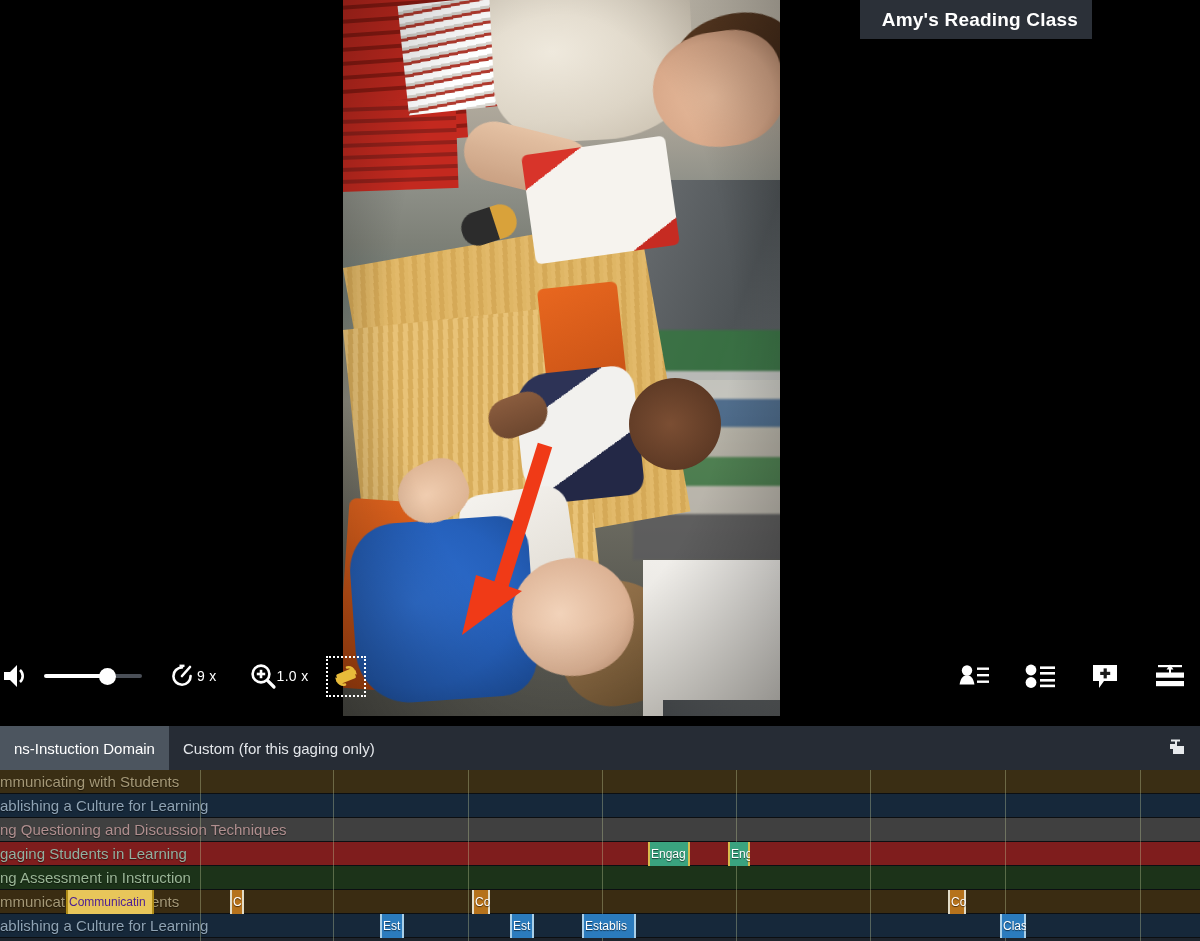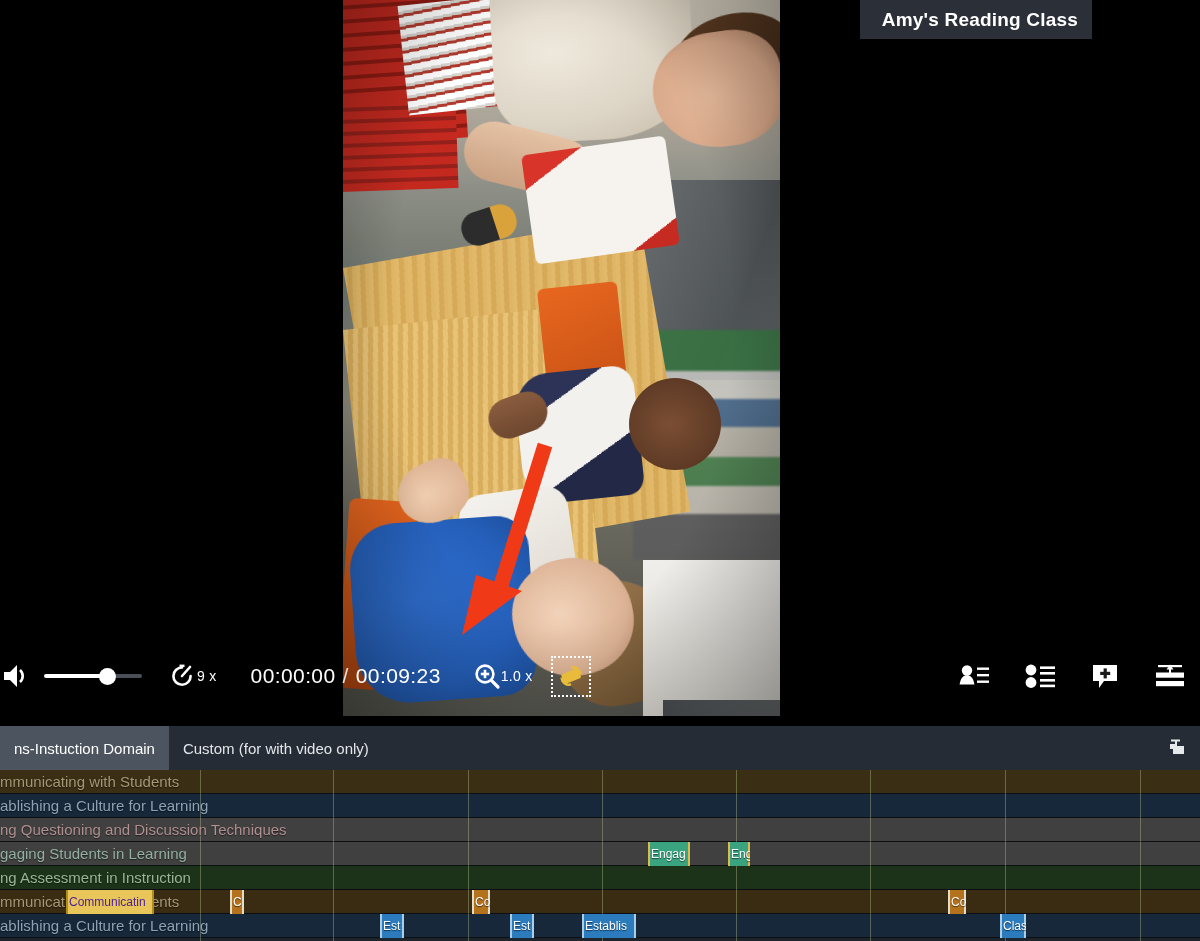--- a/index.html
+++ b/index.html
@@ -295,23 +295,20 @@
         <span class="icon-btn">
           <svg width="28" height="28" viewBox="0 0 28 28">
             <path d="M14 5.5 A8.6 8.6 0 1 0 22.6 14" stroke="#ffffff" stroke-width="2.6" fill="none" stroke-linecap="round"></path>
             <line x1="14" y1="14" x2="22" y2="5" stroke="#ffffff" stroke-width="2.6" stroke-linecap="round"></line>
             <rect x="11.5" y="2.6" width="5" height="2.4" fill="#ffffff"></rect>
           </svg>
         </span>
         <span class="speed-label">9 x</span>
       </div>
 
-      <div class="time-text">
-        <span>00:00:00</span><span class="time-sep">/</span><span>00:09:23</span>
-      </div>
 
       <div class="zoom-wrap">
         <span class="icon-btn">
           <svg width="28" height="28" viewBox="0 0 28 28">
             <circle cx="12" cy="12" r="8.4" stroke="#ffffff" stroke-width="2.6" fill="none"></circle>
             <rect x="7.8" y="10.7" width="8.4" height="2.6" fill="#ffffff"></rect>
             <rect x="10.7" y="7.8" width="2.6" height="8.4" fill="#ffffff"></rect>
             <line x1="18.4" y1="18.4" x2="25" y2="25" stroke="#ffffff" stroke-width="3.2" stroke-linecap="round"></line>
           </svg>
         </span>
@@ -374,21 +371,21 @@
     </div>
   </div>
 
   <div class="bottom">
 
     <div class="tabbar">
       <div class="tab active">
         <span>ns-Instuction Domain</span>
       </div>
       <div class="tab">
-        <span>Custom (for with video only)</span>
+        <span>Custom (for this gaging only)</span>
       </div>
       <div class="tab-spacer"></div>
       <div class="tab-icon-btn">
         <svg width="22" height="22" viewBox="0 0 22 22">
           <rect x="5" y="2.5" width="9" height="2" fill="#e6e9ec"></rect>
           <rect x="9" y="4" width="2" height="4" fill="#e6e9ec"></rect>
           <rect x="4" y="7" width="7" height="5" fill="#e6e9ec"></rect>
           <rect x="7" y="9" width="11" height="8" fill="#e6e9ec"></rect>
         </svg>
       </div>
@@ -407,21 +404,21 @@
         </div>
     <div class="track" style="background: rgb(58, 46, 20);">
           <div class="track-label" style="color: rgb(164, 152, 119);">mmunicating with Students</div>
         </div>
         <div class="track" style="background: rgb(22, 40, 58);">
           <div class="track-label" style="color: rgb(143, 163, 180);">ablishing a Culture for Learning</div>
         </div>
         <div class="track" style="background: #404040;">
           <div class="track-label" style="color: rgb(176, 143, 143);">ng Questioning and Discussion Techniques</div>
         </div>
-        <div class="track" style="background: #404040;">
+        <div class="track" style="background: #7f1d1d;">
           <div class="track-label" style="color: rgb(147, 176, 160);">gaging Students in Learning</div>
           <div class="clip" style="left: 648px; width: 42px; background: rgb(58, 163, 127); box-shadow: rgb(217, 188, 78) 2px 0px 0px inset, rgb(217, 188, 78) -2px 0px 0px inset;">Engag</div>
           <div class="clip" style="left: 728px; width: 22px; background: rgb(58, 163, 127); box-shadow: rgb(217, 188, 78) 2px 0px 0px inset, rgb(217, 188, 78) -2px 0px 0px inset;">Eng</div>
         </div>
         <div class="track" style="background: rgb(28, 51, 25);">
           <div class="track-label" style="color: rgb(154, 181, 150);">ng Assessment in Instruction</div>
         </div>
         <div class="track" style="background: rgb(58, 44, 18);">
           <div class="track-label" style="color: rgb(164, 152, 119);">mmunicating with Students</div>
           <div class="clip selected" style="left: 66px; width: 88px; background: rgb(232, 198, 90); box-shadow: rgb(176, 140, 24) 2px 0px 0px inset, rgb(176, 140, 24) -2px 0px 0px inset;">Communicatin</div>

